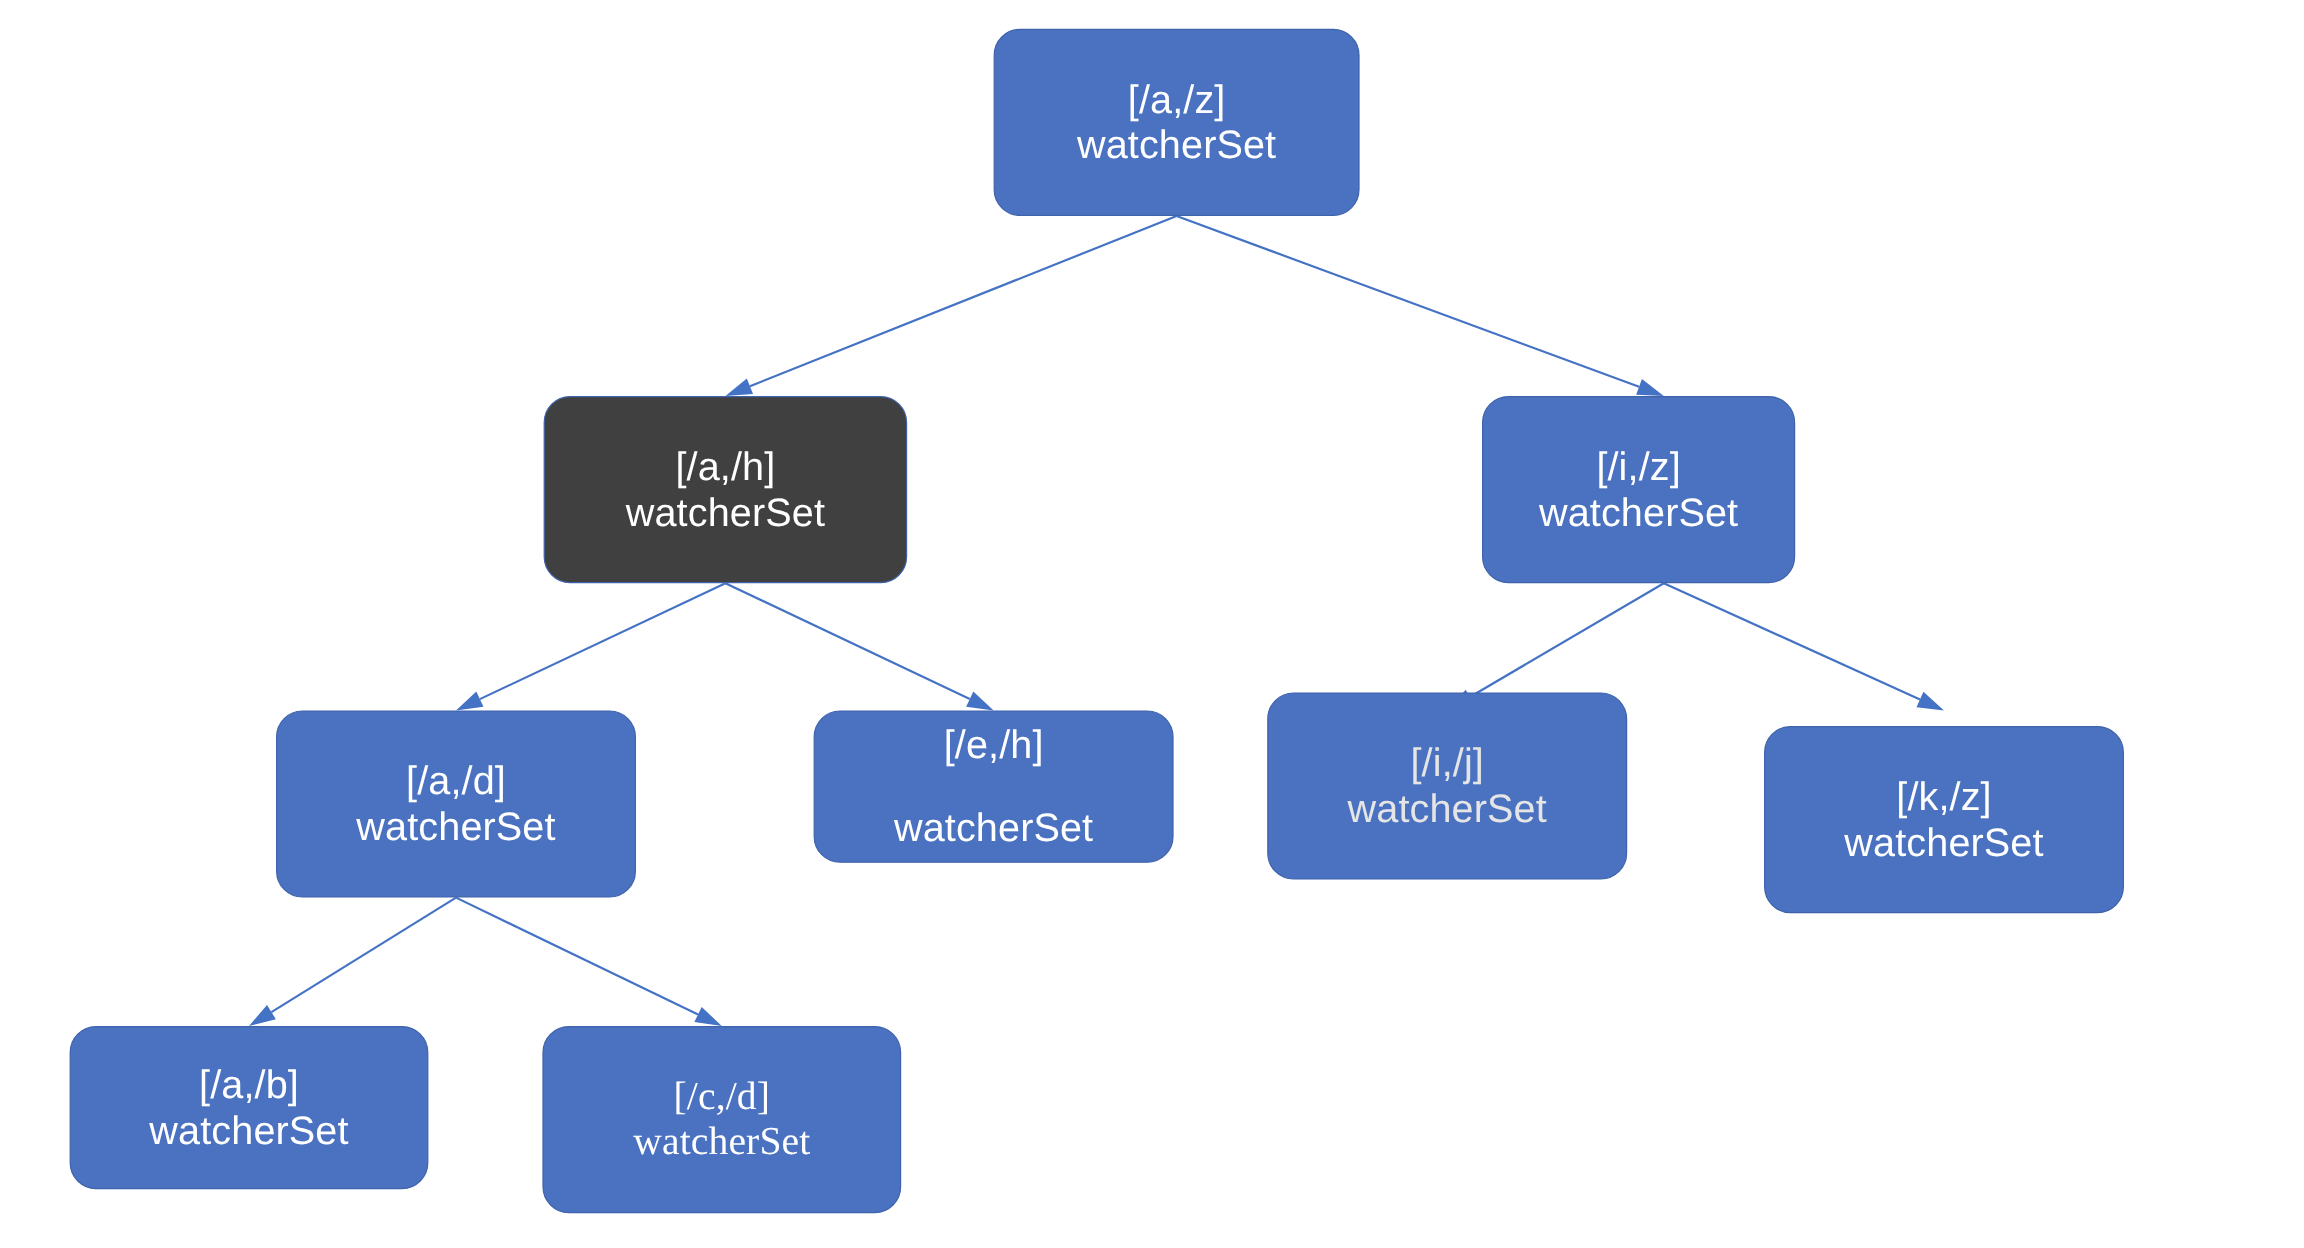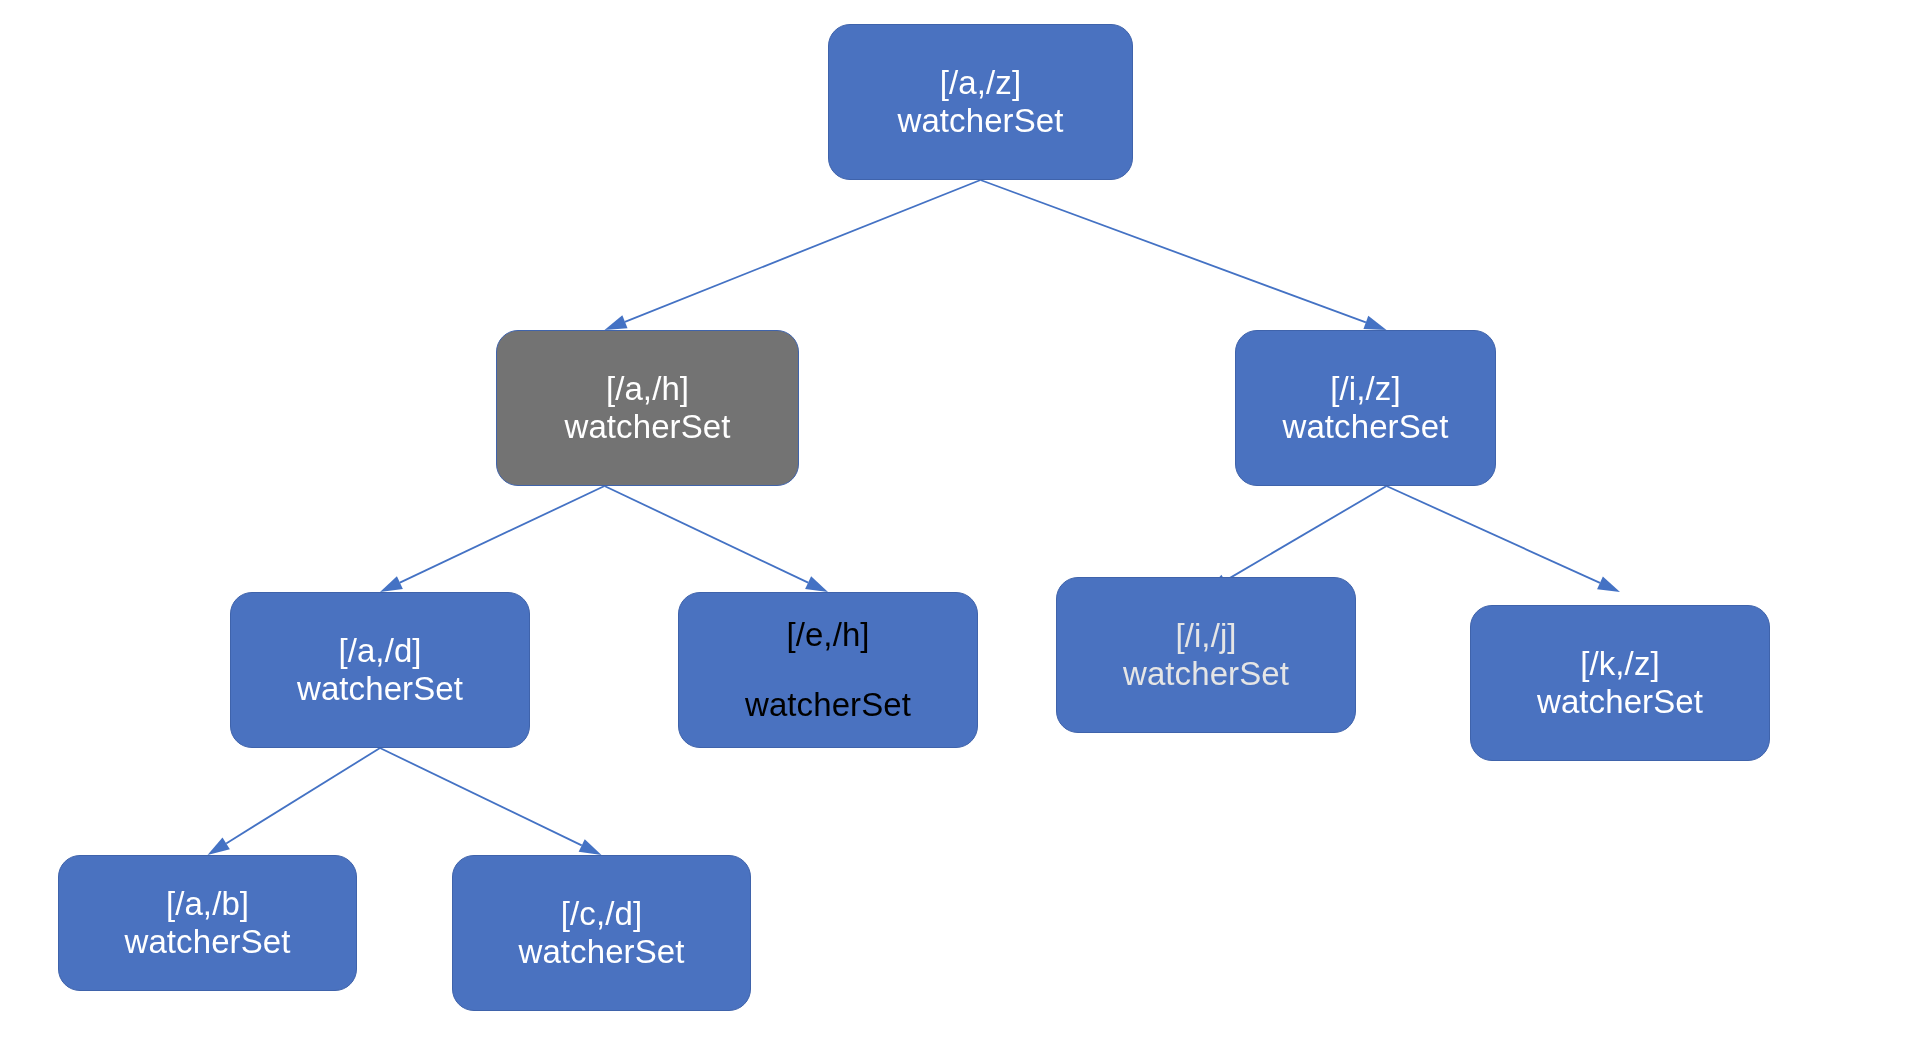--- a/index.html
+++ b/index.html
@@ -84,46 +84,46 @@
       <g>
         <line x1="380" y1="748" x2="581.6902794465997" y2="845.4305187394409" stroke="#4472c4" stroke-width="1.8"></line>
         <polygon points="601.5,855 578.6454445000581,851.7336116427955 584.7351143931412,839.1274258360863" fill="#4472c4"></polygon>
       </g>
     </svg>
   <div id="node-layer">
       <div class="node" style="left: 828px; top: 24px; width: 305px; height: 156px; background: rgb(74, 114, 192); border-color: rgb(63, 99, 171); color: rgb(255, 255, 255);">
         <div class="node-key">[/a,/z]</div>
         <div class="node-label">watcherSet</div>
       </div>
-      <div class="node" style="left: 453px; top: 330px; width: 303px; height: 156px; background: #737373; border-color: rgb(63, 99, 171); color: rgb(255, 255, 255); margin-left: 43px;">
+      <div class="node" style="left: 453px; top: 330px; width: 303px; height: 156px; background: #404040; border-color: rgb(63, 99, 171); color: rgb(255, 255, 255);">
         <div class="node-key">[/a,/h]</div>
         <div class="node-label">watcherSet</div>
       </div>
       <div class="node" style="left: 1235px; top: 330px; width: 261px; height: 156px; background: rgb(74, 114, 192); border-color: rgb(63, 99, 171); color: rgb(255, 255, 255);">
         <div class="node-key">[/i,/z]</div>
         <div class="node-label">watcherSet</div>
       </div>
       <div class="node" style="left: 230px; top: 592px; width: 300px; height: 156px; background: rgb(74, 114, 192); border-color: rgb(63, 99, 171); color: rgb(255, 255, 255);">
         <div class="node-key">[/a,/d]</div>
         <div class="node-label">watcherSet</div>
       </div>
-      <div class="node" style="left: 678px; top: 592px; width: 300px; height: 156px; background: rgb(74, 114, 192); border-color: rgb(63, 99, 171); color: #000000; gap: 31px;">
+      <div class="node" style="left: 678px; top: 592px; width: 300px; height: 127px; background: rgb(74, 114, 192); border-color: rgb(63, 99, 171); color: #ffffff; gap: 31px;">
         <div class="node-key">[/e,/h]</div>
         <div class="node-label">watcherSet</div>
       </div>
       <div class="node" style="left: 1056px; top: 577px; width: 300px; height: 156px; background: rgb(74, 114, 192); border-color: rgb(63, 99, 171); color: #e5e5e5;">
         <div class="node-key">[/i,/j]</div>
         <div class="node-label">watcherSet</div>
       </div>
       <div class="node" style="left: 1470px; top: 605px; width: 300px; height: 156px; background: rgb(74, 114, 192); border-color: rgb(63, 99, 171); color: rgb(255, 255, 255);">
         <div class="node-key">[/k,/z]</div>
         <div class="node-label">watcherSet</div>
       </div>
       <div class="node" style="left: 58px; top: 855px; width: 299px; height: 136px; background: rgb(74, 114, 192); border-color: rgb(63, 99, 171); color: rgb(255, 255, 255);">
         <div class="node-key">[/a,/b]</div>
         <div class="node-label">watcherSet</div>
       </div>
-      <div class="node" style="left: 452px; top: 855px; width: 299px; height: 156px; background: rgb(74, 114, 192); border-color: rgb(63, 99, 171); color: rgb(255, 255, 255);">
+      <div class="node" style="left: 452px; top: 855px; width: 299px; height: 156px; background: rgb(74, 114, 192); border-color: rgb(63, 99, 171); color: rgb(255, 255, 255); font-family: Liberation Serif, serif;">
         <div class="node-key">[/c,/d]</div>
         <div class="node-label">watcherSet</div>
       </div>
     </div>
 </div>
 
 </body></html>

